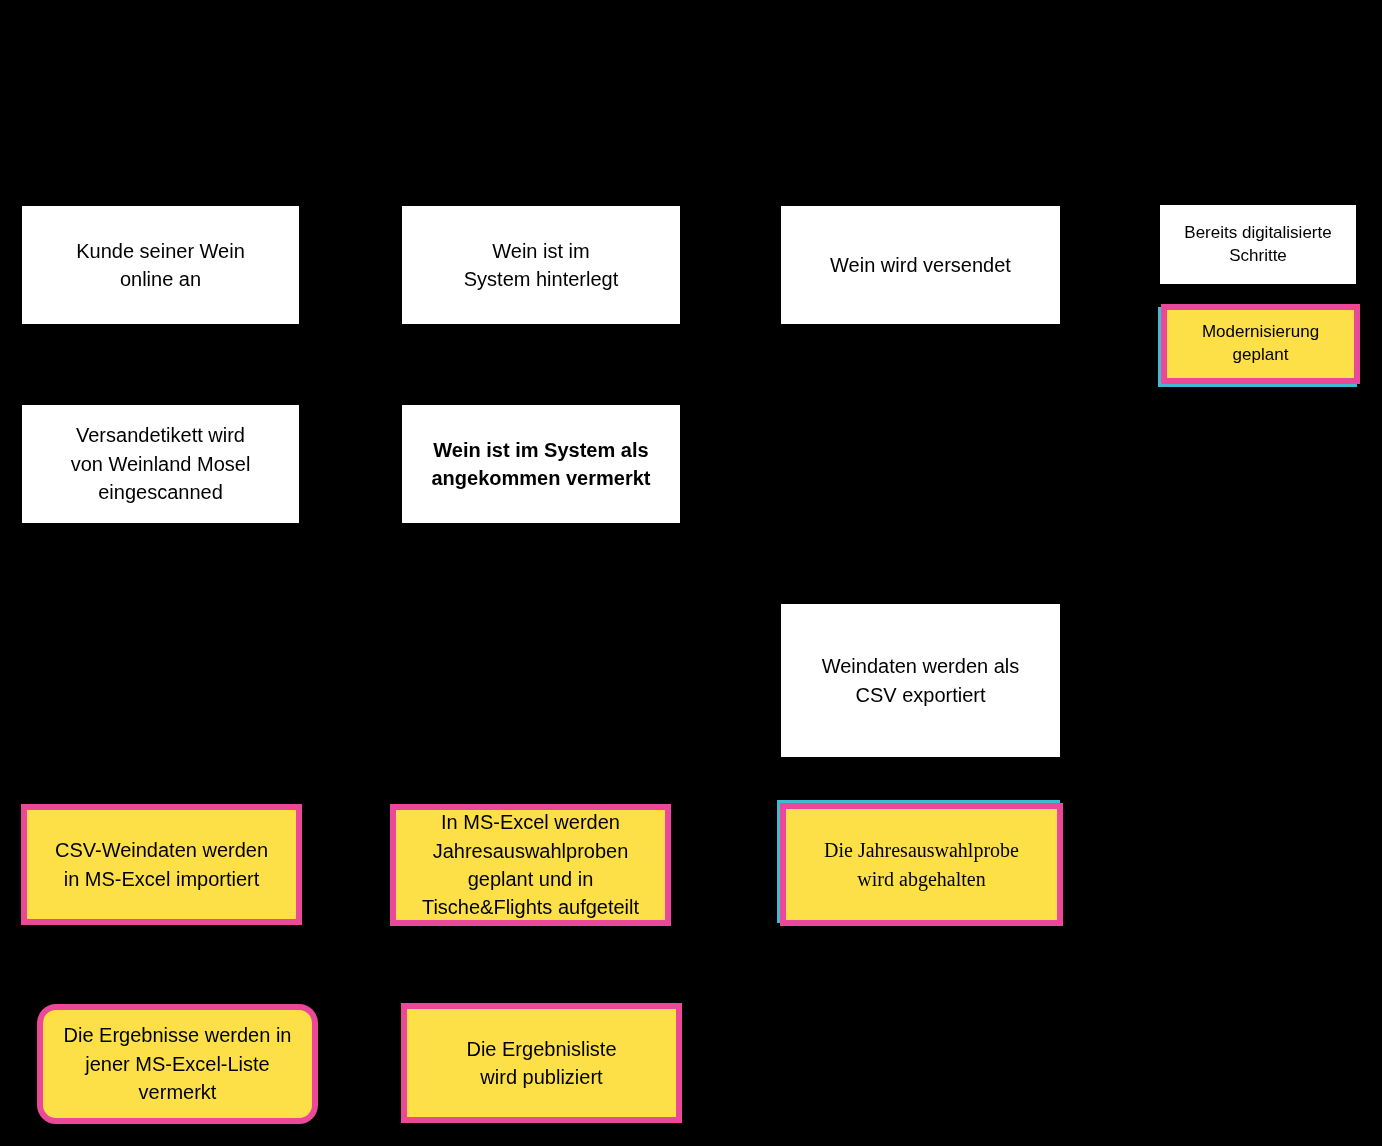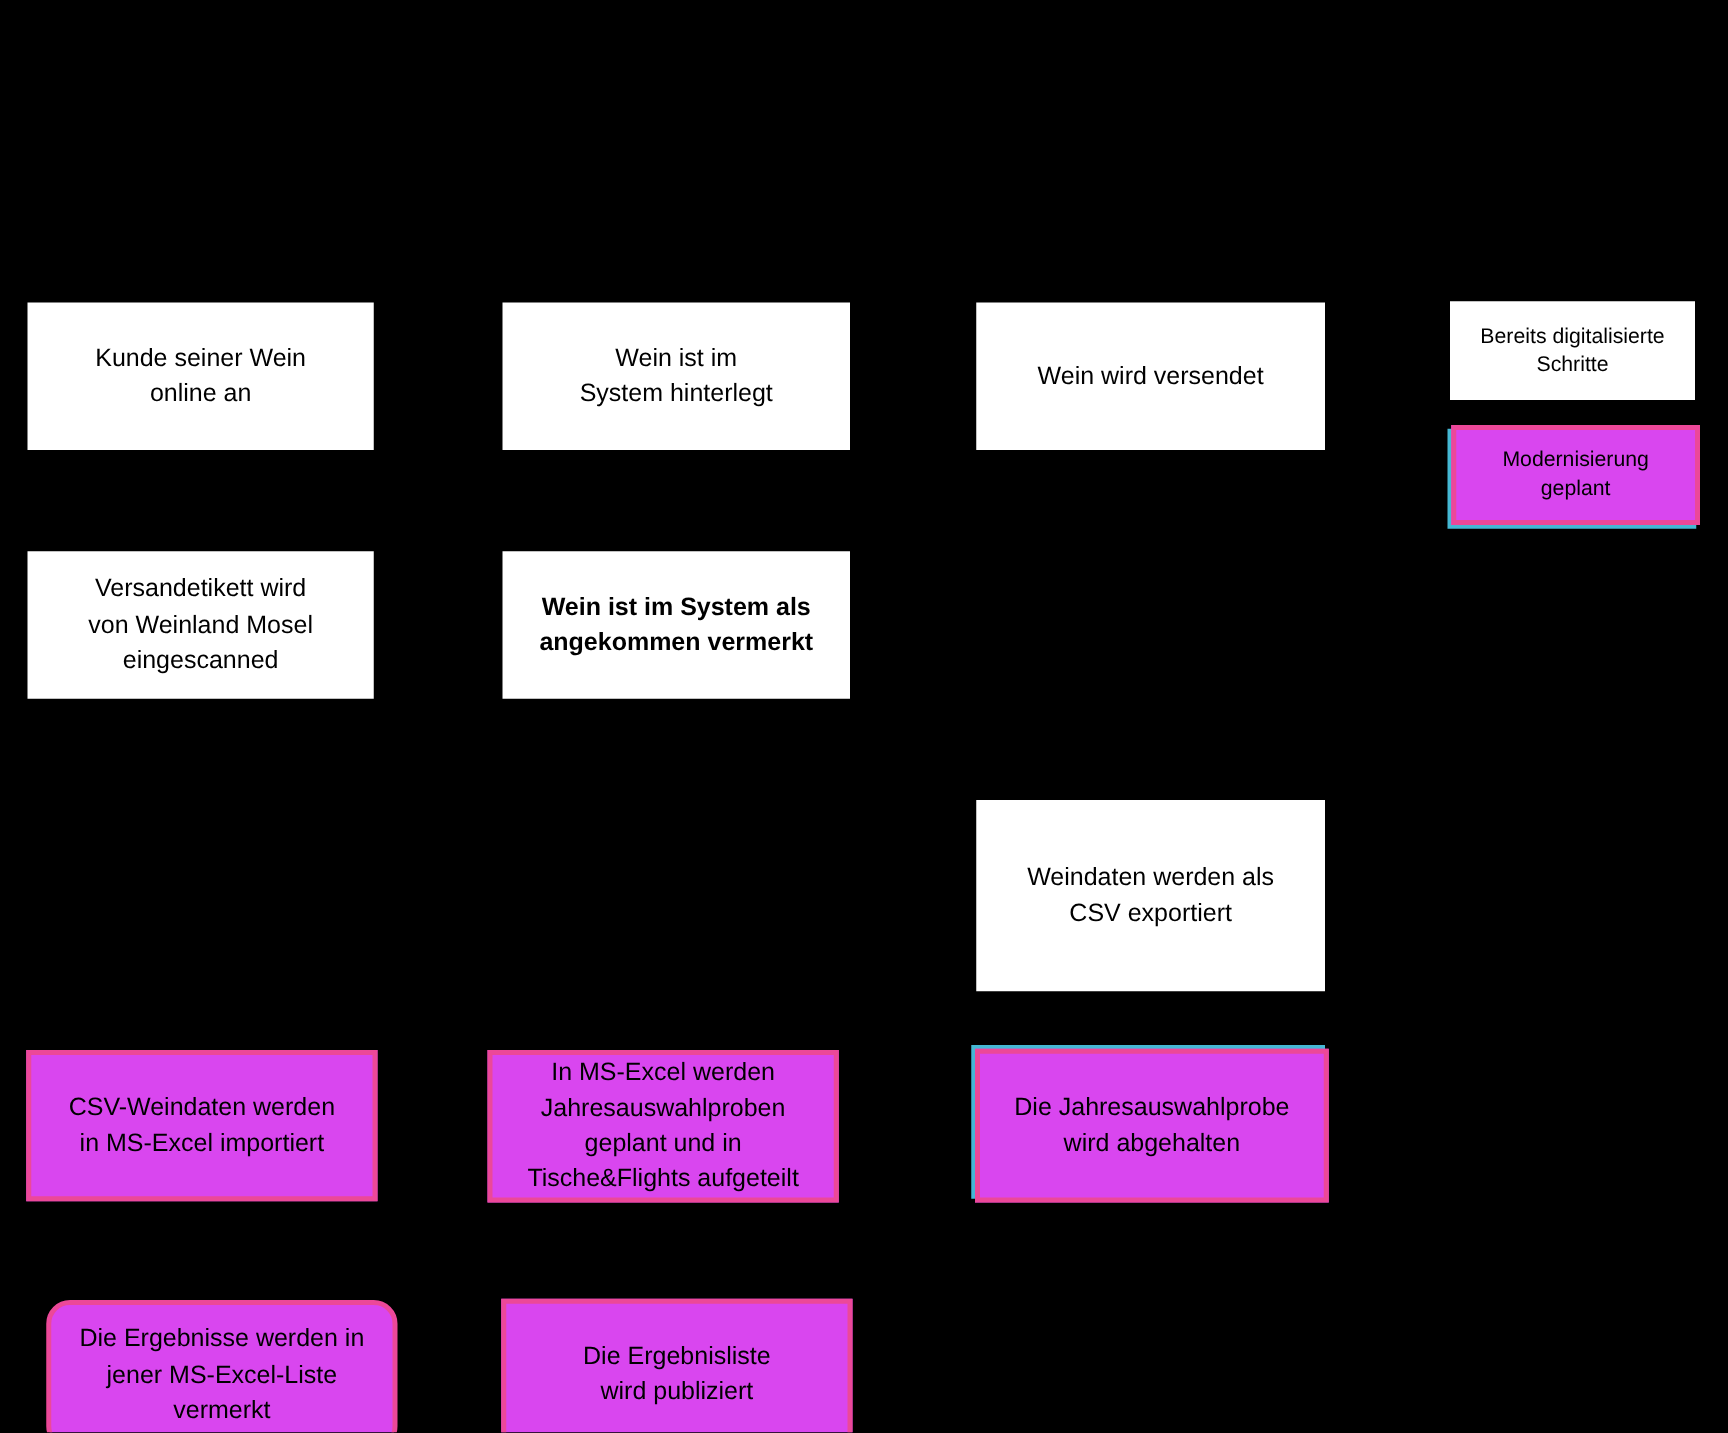--- a/index.html
+++ b/index.html
@@ -20,38 +20,38 @@
     position: absolute;
     display: flex;
     align-items: center;
     justify-content: center;
     text-align: center;
     white-space: pre-line;
     box-sizing: border-box;
     font-size: 20px;
     line-height: 1.42;
     padding: 16px 6px;
-    margin-top: 36px;
   }
   .white {
     background: #ffffff;
   }
   .blue {
-    background: #d946ef;
-    border: 4px solid #ec4899;
+    background: #fde047;
+    border: 6px solid #ec4899;
   }
   .legend-text {
     font-size: 17px;
     line-height: 1.35;
   }
   .hl-bottom-left {
     box-shadow: -3px 3px 0 0 #45b8d4;
   }
   .hl-top-left {
     box-shadow: -3px -3px 0 0 #45b8d4;
+    font-family: Liberation Serif, serif;
   }
 </style>
 </head>
 <body>
 
 <div class="canvas">
 
   <div class="node white" style="left:22px; top:206px; width:277px; height:118px;">Kunde seiner Wein
 online an</div>
 

